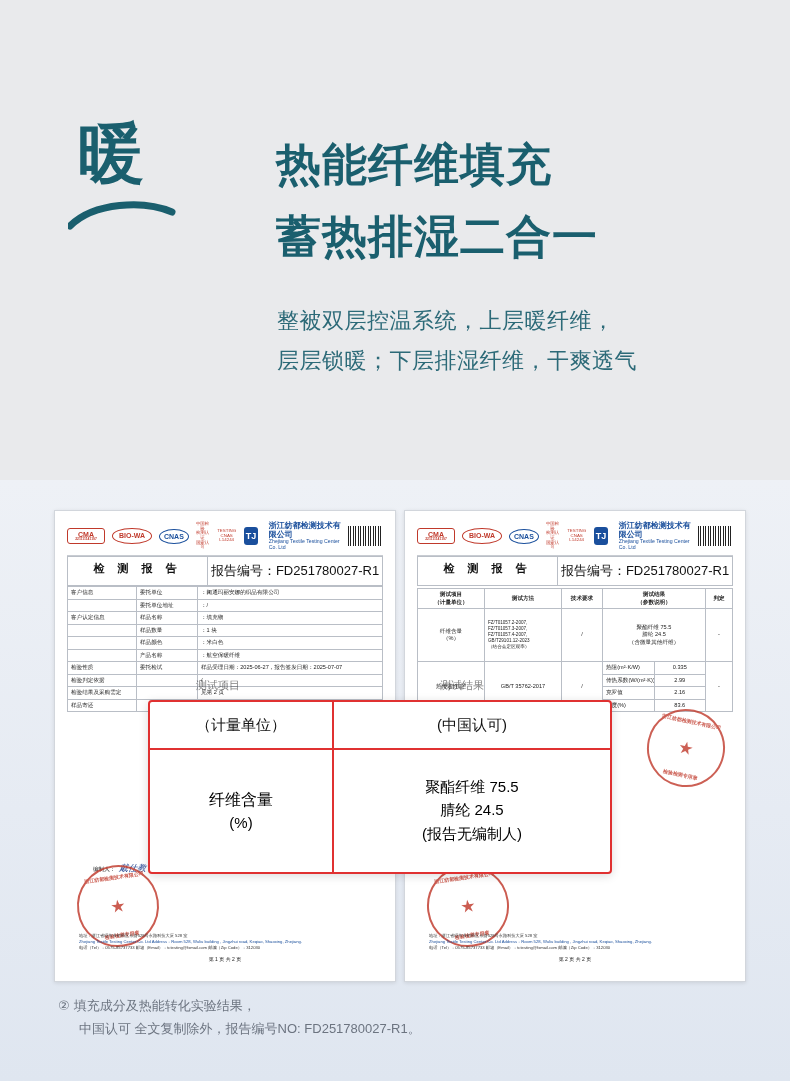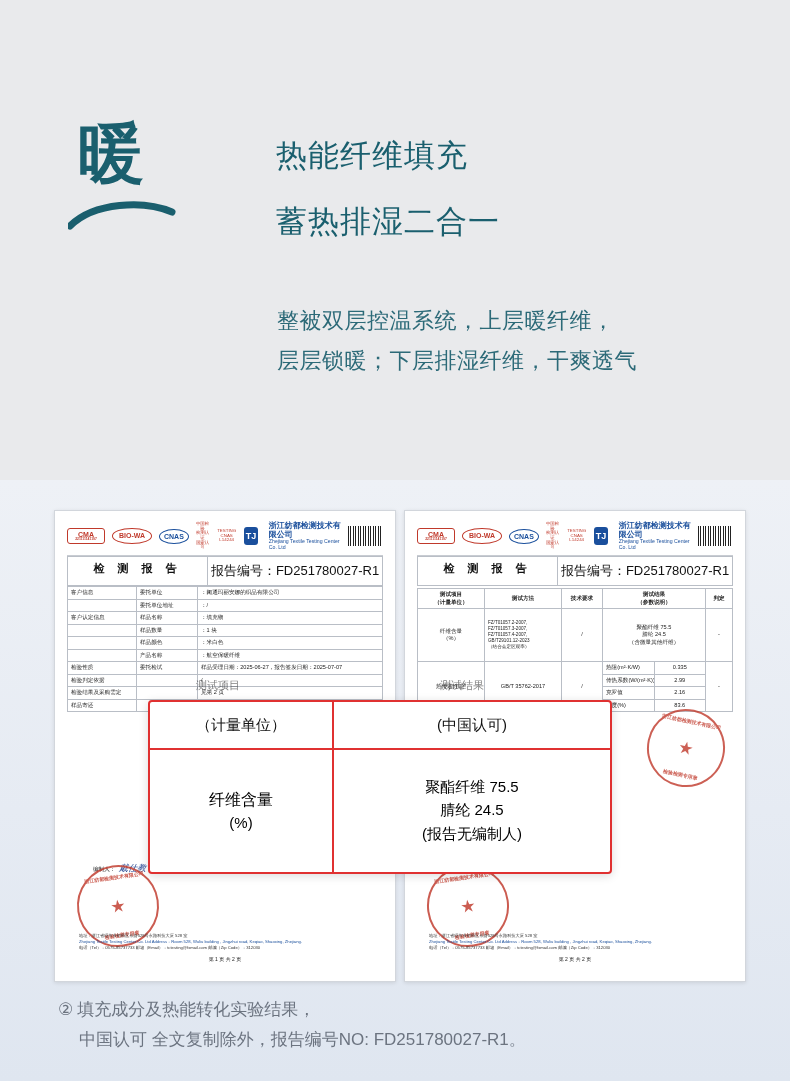--- a/index.html
+++ b/index.html
@@ -22,25 +22,25 @@
     font-size:66px;line-height:1;color:#1a5f6e;font-weight:700;
     letter-spacing:2px;
   }
   .swoosh{
     position:absolute;left:68px;top:196px;width:108px;height:40px;
     overflow:hidden;
   }
   .swoosh svg{display:block;}
   .head-line{
     position:absolute;left:276px;
-    color:#1a5f6e;font-weight:400;font-size:31px;line-height:1.28;
+    color:#1a5f6e;font-weight:700;font-size:45px;line-height:1.28;
     letter-spacing:1px;
   }
   .head-line.l1{top:136px;}
-  .head-line.l2{top:202px;}
+  .head-line.l2{top:208px;}
   .sub-line{
     position:absolute;left:277px;
     color:#2c6a78;font-size:22px;line-height:1.45;font-weight:500;
     letter-spacing:0.5px;
   }
   .sub-line.s1{top:305px;}
   .sub-line.s2{top:345px;}
 
   
   .lower{
@@ -173,21 +173,21 @@
   .cb-second .r{font-size:15px;line-height:1.55;}
 
   
   .ghost{
     position:absolute;font-size:11px;color:#111;opacity:.55;
   }
 
   
   .caption{
     position:absolute;left:58px;top:995px;width:660px;
-    font-size:17px;color:#6c7480;line-height:1.75;
+    font-size:13px;color:#6c7480;line-height:1.75;
   }
   .caption .num{margin-right:4px;}
 </style>
 </head>
 <body>
 
 <section class="hero">
   <div class="hero-inner">
     <div class="big-char">暖</div>
     <div class="swoosh">

